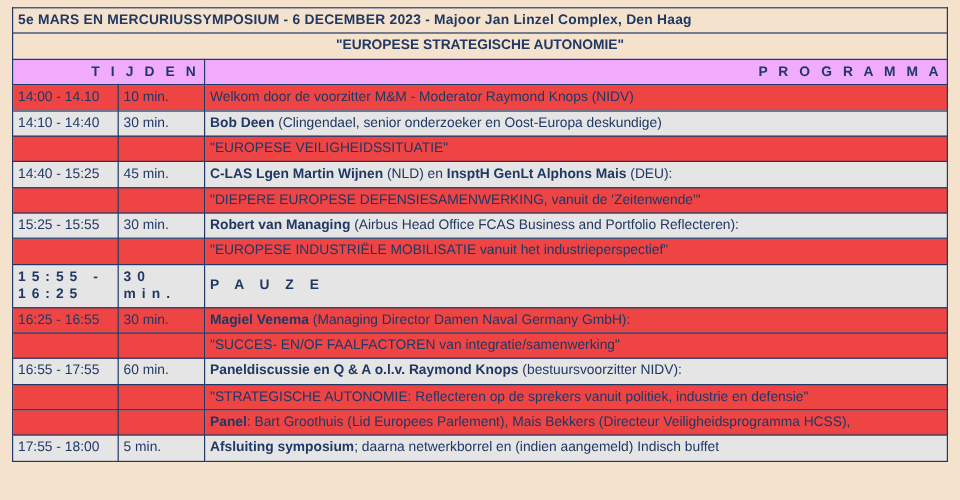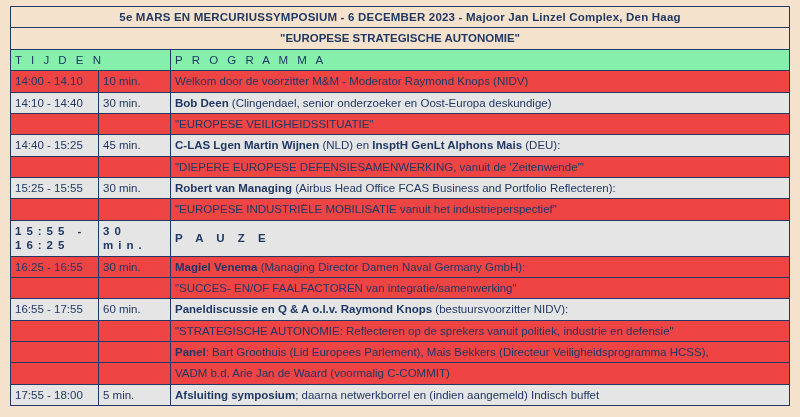--- a/index.html
+++ b/index.html
@@ -35,41 +35,40 @@
     vertical-align: middle;
     color: #1f3864;
   }
   .col-time { width: 88px; text-align: center; }
   .col-dur  { width: 72px; text-align: center; }
   .col-desc { text-align: left; }
 
   .hdr-title td {
     background: #f5e2cc;
     border: none;
-    text-align: center;
     font-weight: bold;
     font-size: 13.5px;
     letter-spacing: 0.2px;
     padding: 4px 2px 3px 2px;
   }
   .hdr-sub td {
     background: #f5e2cc;
     border: none;
     text-align: center;
     font-weight: bold;
     font-size: 14.5px;
     padding: 2px 2px 6px 2px;
   }
   .colhead td {
-    background: #86efac;
-    font-weight: normal;
+    background: #f0abfc;
+    font-weight: bold;
     color: #c55a11;
     letter-spacing: 3px;
     font-size: 12px;
-    text-align: left;
+    text-align: right;
     padding: 4px 2px;
   }
   .tint td { background: #e5e5e5; }
   .white td { background: #ef4444; }
   .pauze td {
     font-weight: bold;
     color: #c55a11;
     letter-spacing: 5px;
     font-size: 12px;
   }
@@ -170,25 +169,20 @@
         <td></td>
         <td class="col-desc quote">"STRATEGISCHE AUTONOMIE: Reflecteren op de sprekers vanuit politiek, industrie en defensie"</td>
       </tr>
 
       <tr class="white">
         <td></td>
         <td></td>
         <td class="col-desc"><b>Panel</b><span>: Bart Groothuis (Lid Europees Parlement), Mais Bekkers (Directeur Veiligheidsprogramma HCSS),</span></td>
       </tr>
 
-      <tr class="white">
-        <td></td>
-        <td></td>
-        <td class="col-desc">VADM b.d. Arie Jan de Waard (voormalig C-COMMIT)</td>
-      </tr>
 
       <tr class="tint">
         <td>17:55 - 18:00</td>
         <td>5 min.</td>
         <td class="col-desc"><b>Afsluiting symposium</b><span>;  daarna netwerkborrel en (indien aangemeld) Indisch buffet</span></td>
       </tr>
     </tbody>
   </table>
 </div>
 

